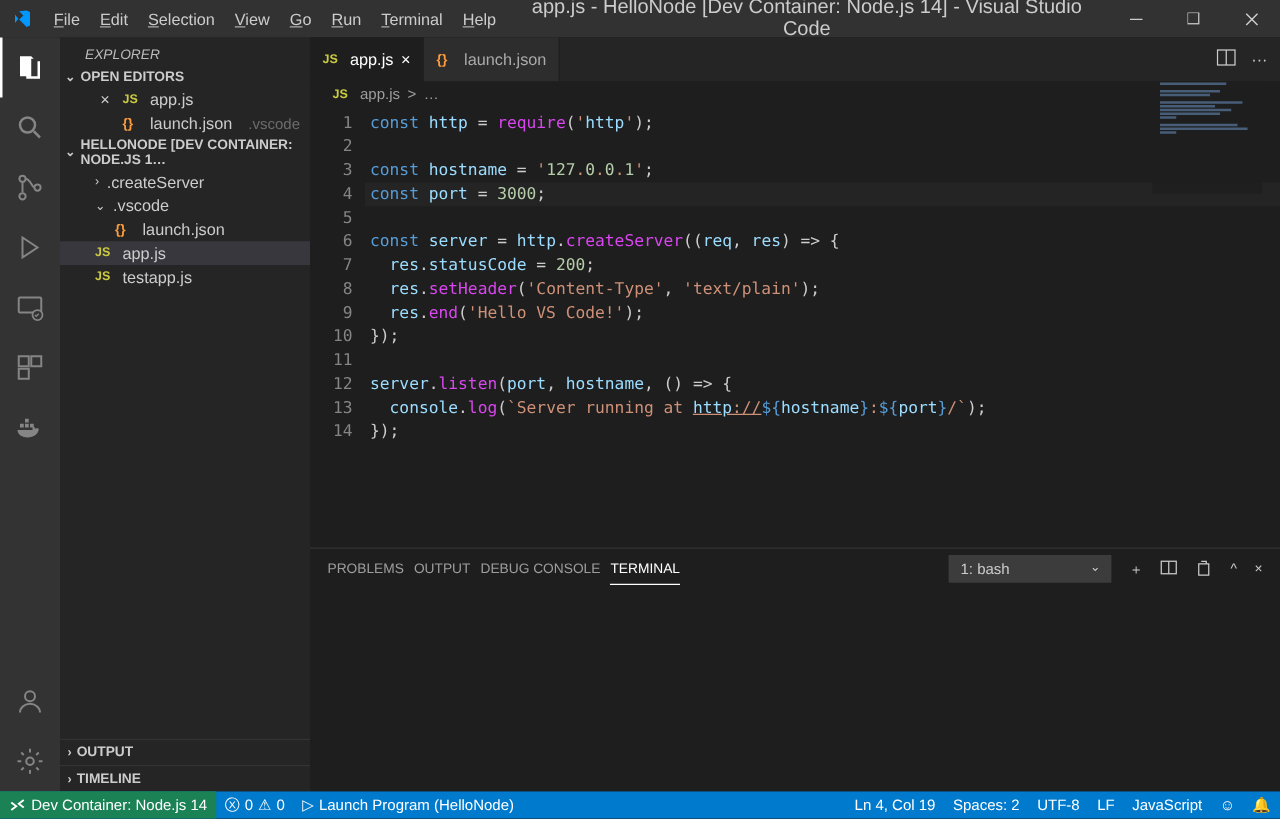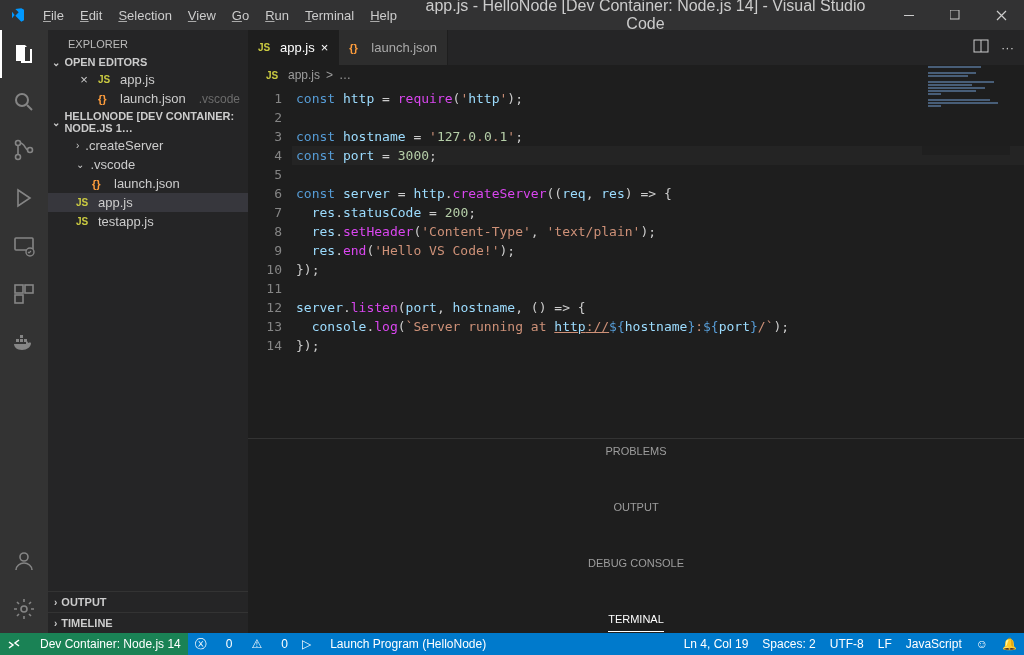--- a/index.html
+++ b/index.html
@@ -14,21 +14,21 @@
 .win-controls { display:flex; }
 .win-btn { width:46px; height:30px; display:flex; align-items:center; justify-content:center; color:#ccc; cursor:pointer; }
 .main-row { display:flex; height:calc(100% - 30px - 22px); }
 .activitybar { width:48px; background:#333333; display:flex; flex-direction:column; justify-content:space-between; }
 .act-group { display:flex; flex-direction:column; }
 .act-icon { width:48px; height:48px; display:flex; align-items:center; justify-content:center; color:#858585; cursor:pointer; position:relative; }
 .act-icon.active { color:#fff; }
 .act-icon.active::before { content:""; position:absolute; left:0; top:0; bottom:0; width:2px; background:#fff; }
 .act-icon svg { width:24px; height:24px; }
 .sidebar { width:200px; background:#252526; display:flex; flex-direction:column; overflow:hidden; }
-.side-header { padding:8px 16px 4px 20px; font-size:11px; color:#bbb; }
+.side-header { padding:8px 16px 4px 20px; font-size:11px; color:#bbb;font-style:italic; }
 .side-section-hdr { display:flex; align-items:center; gap:4px; padding:2px 8px 2px 4px; font-size:11px; font-weight:700; color:#ccc; background:#252526; cursor:pointer; }
 .side-sub-hdr { display:flex; align-items:center; gap:4px; padding:2px 8px 2px 4px; font-size:11px; font-weight:700; color:#ccc; }
 .tree { font-size:13px; }
 .tree-item { display:flex; align-items:center; gap:6px; padding:2px 8px; cursor:pointer; }
 .tree-item.selected { background:#37373d; }
 .tree-item .indent0 { width:14px; }
 .tree-item .indent1 { width:30px; }
 .file-icon { width:16px; text-align:left; font-size:12px; }
 .fi-js { color:#cbcb41; font-weight:700; font-size:10px; }
 .fi-json { color:#ff9d3c; font-weight:700; font-size:11px; }
@@ -51,30 +51,30 @@
 .tok-kw { color:#569cd6; }
 .tok-var { color:#9cdcfe; }
 .tok-fn { color:#d946ef; }
 .tok-str { color:#ce9178; }
 .tok-num { color:#b5cea8; }
 .tok-url { color:#ce9178; text-decoration:underline; }
 .tok-int2 { color:#9cdcfe; }
 .minimap { position:absolute; top:35px; right:14px; width:88px; height:90px; background:linear-gradient(#1e1e1e,#1e1e1e); opacity:.7; }
 .minimap .mm-line { height:2px; margin:1px 6px; background:#5a7a9e; }
 .panel { height:195px; border-top:1px solid #333; display:flex; flex-direction:column; }
-.panel-tabs { display:flex; align-items:center; gap:32px; padding:0 14px; height:32px; font-size:11px; color:#9d9d9d;flex-direction:column; }
+.panel-tabs { display:flex; align-items:center; gap:8px; padding:0 14px; height:32px; font-size:11px; color:#9d9d9d; }
 .panel-tab { cursor:pointer; padding:6px 0; }
 .panel-tab.active { color:#fff; border-bottom:1px solid #fff; }
 .panel-right { margin-left:auto; display:flex; align-items:center; gap:14px; color:#ccc; }
 .term-select { background:#3c3c3c; color:#ccc; border:1px solid #3c3c3c; padding:3px 30px 3px 8px; font-size:12px; position:relative; width:130px; }
 .term-body { flex:1; font-family:Consolas,monospace; font-size:13px; line-height:17px; padding:4px 14px; white-space:pre; color:#ccc; }
 .cursor { display:inline-block; width:7px; height:14px; background:#ccc; vertical-align:text-bottom; }
 .statusbar { height:22px; background:#007acc; color:#fff; display:flex; align-items:center; font-size:12px; }
 .sb-remote { background:#1a8255; padding:0 10px; height:100%; display:flex; align-items:center; gap:6px; }
-.sb-item { padding:0 7px; display:flex; align-items:center; gap:19px; height:100%; cursor:pointer; }
+.sb-item { padding:0 7px; display:flex; align-items:center; gap:4px; height:100%; cursor:pointer; }
 .sb-spacer { flex:1; }
 .chev { font-size:10px; }
 </style>
 </head>
 <body>
 
 <div class="titlebar">
   <div class="logo">
     <svg viewBox="0 0 24 24">
         <path fill="#0098ff" d="M17 2l4 2v16l-4 2-9-9 5-5-5-5 9-1zM3 7l4 5-4 5V7z"></path>

